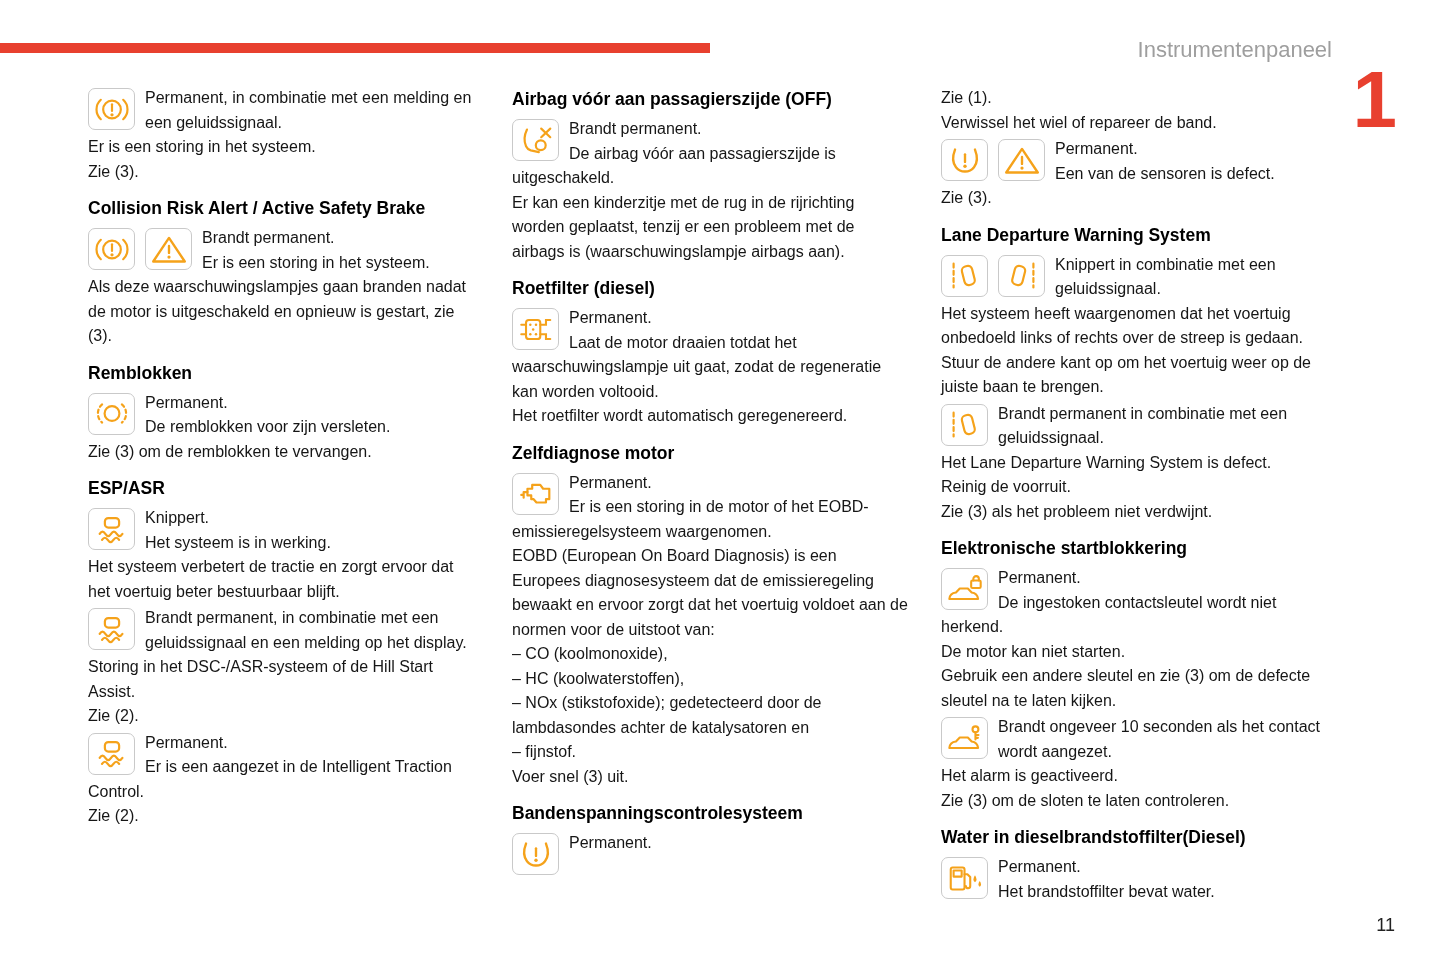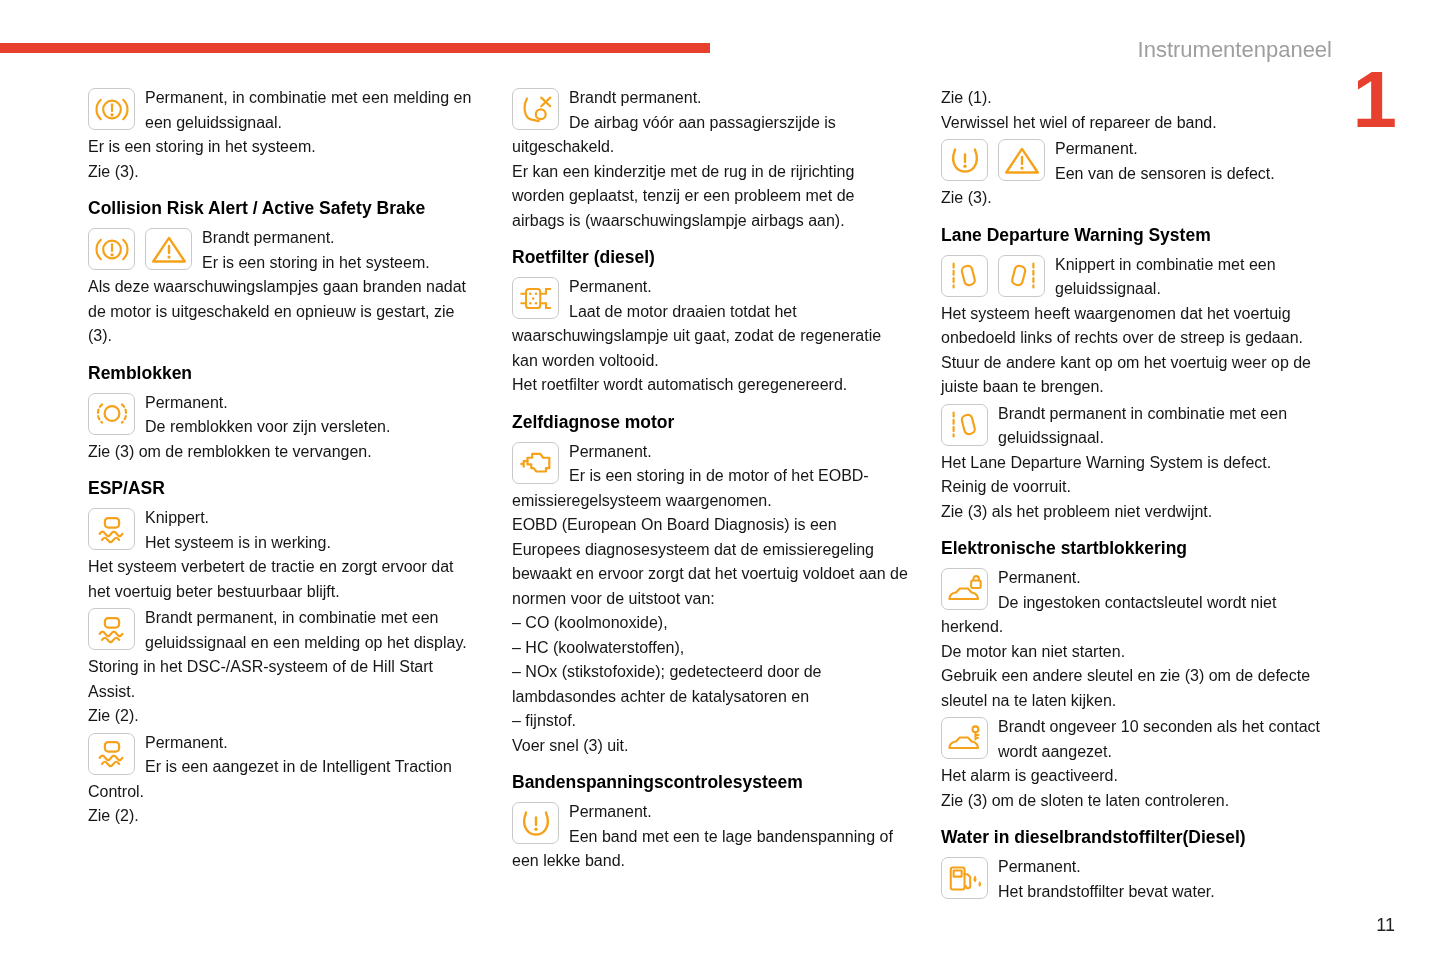--- a/index.html
+++ b/index.html
@@ -136,20 +136,21 @@
               <path d="M9.5 27 q3 -4.6 6 0 t6 0 t6 0"></path>
             </g>
           </svg>
         </span>
         <div class="line">Permanent.</div>
         <div class="line">Er is een aangezet in de Intelligent Traction Control.</div>
         <div class="line">Zie (2).</div>
       </div>
     </div>
     <div class="column">
+      <h2 class="heading">Airbag vóór aan passagierszijde (OFF)</h2>
       <div class="entry">
         <span class="icon-box">
           <svg viewBox="0 0 40 32">
             <g fill="none" stroke="currentColor" stroke-width="2.3" stroke-linecap="round" stroke-linejoin="round">
               <path d="M10.5 4.5 q-4.6 9.5 -1 17.5 q1.6 3.4 5 4.4 l8.5 1.8"></path>
               <circle cx="25" cy="21" r="5.2"></circle>
               <path d="M25.5 3.5 l9.5 9 M35 3.5 l-9.5 9"></path>
             </g>
           </svg>
         </span>
@@ -203,21 +204,20 @@
         <span class="icon-box">
           <svg viewBox="0 0 40 32">
             <g fill="none" stroke="currentColor" stroke-width="2.5" stroke-linecap="round">
               <path d="M9.5 4.5 q-4.5 11.5 1 18.5 q3.6 4.6 9.5 4.6 q5.9 0 9.5 -4.6 q5.5 -7 1 -18.5"></path>
               <line x1="20" y1="9.5" x2="20" y2="17.5"></line>
             </g>
             <circle cx="20" cy="22" r="1.8" fill="currentColor"></circle>
           </svg>
         </span>
         <div class="line">Permanent.</div>
-        <div class="line">Een band met een te lage bandenspanning of een lekke band.</div>
       </div>
     </div>
     <div class="column">
       <div class="entry">
         <div class="line">Zie (1).</div>
         <div class="line">Verwissel het wiel of repareer de band.</div>
       </div>
       <div class="entry">
         <span class="icon-box">
           <svg viewBox="0 0 40 32">

